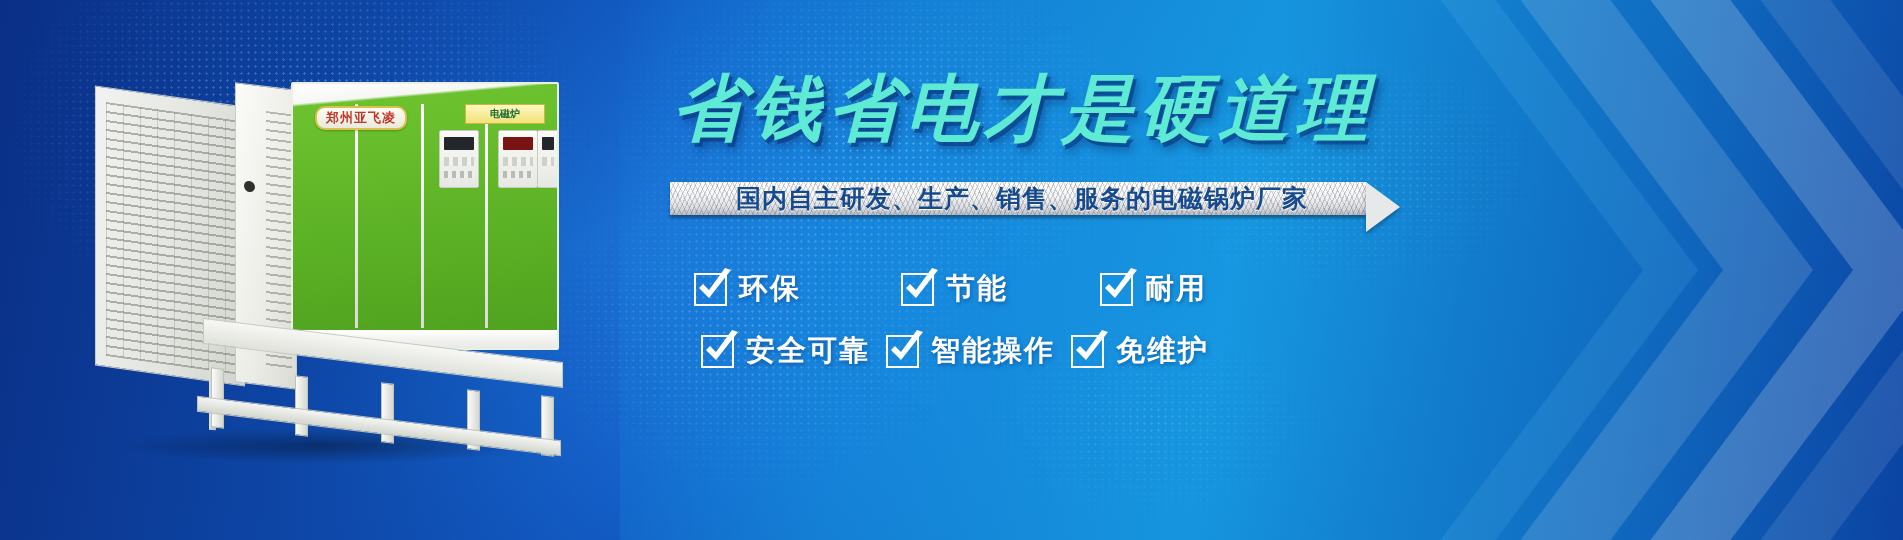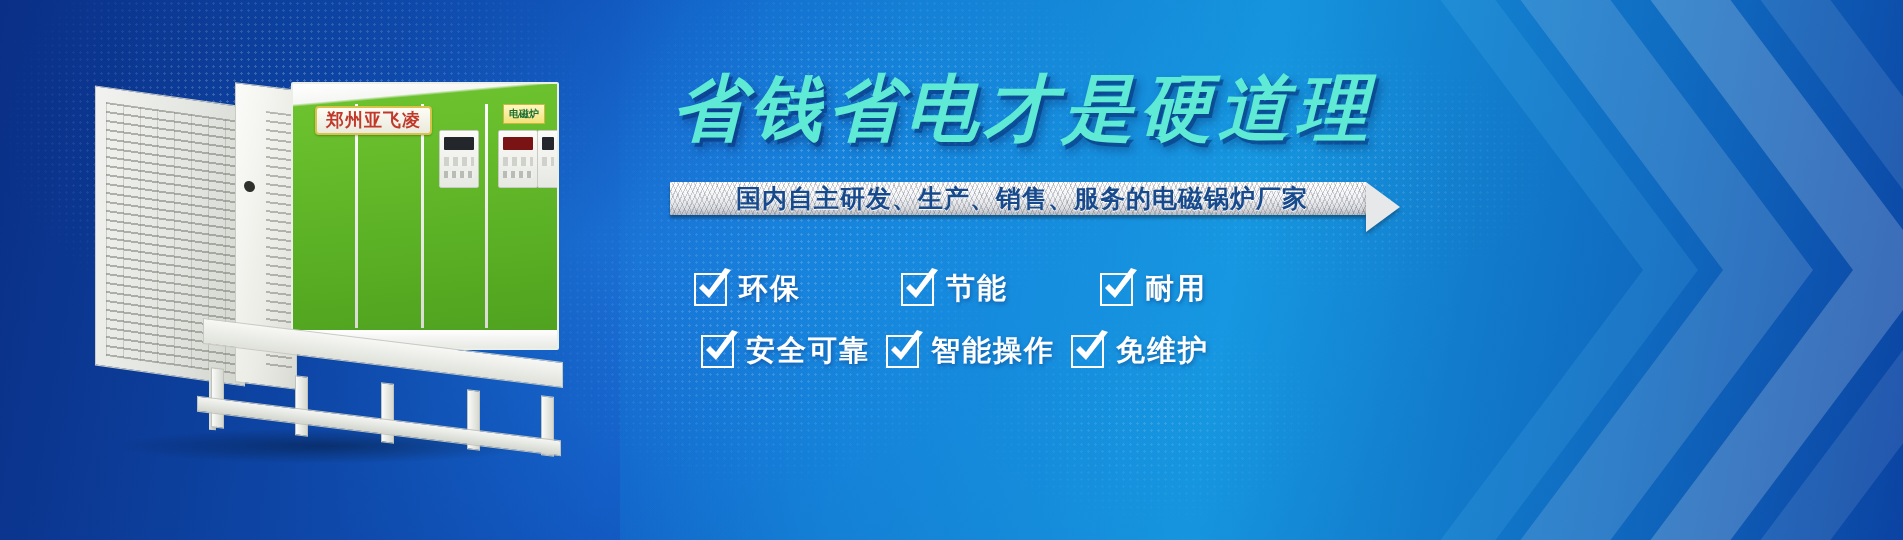--- a/index.html
+++ b/index.html
@@ -148,23 +148,23 @@
     position: absolute; left: 4px; top: 40px; right: 4px; height: 7px;
     background-image: repeating-linear-gradient(to right, #b9bcb5 0 4px, #eef0ec 4px 8px);
   }
 
   .nameplate {
     position: absolute;
     left: 22px; top: 22px;
     padding: 3px 9px 4px 9px;
     background: linear-gradient(#fdfdf6, #e9e9dc);
     border: 2px solid #d8c24a;
-    border-radius: 4px;
+    border-radius: 10px;
     color: #c0392b;
-    font-size: 18px;
+    font-size: 13px;
     font-weight: bold;
     letter-spacing: 1px;
     line-height: 1;
     white-space: nowrap;
     font-family: "DejaVu Sans", "Liberation Sans", sans-serif;
     box-shadow: 0 1px 2px rgba(0,0,0,0.25);
   }
   .brandmark {
     position: absolute;
     left: 38px; top: 72px;
@@ -190,21 +190,21 @@
     margin-top: 4px;
     color: #ffffff;
     font-size: 12px;
     font-weight: bold;
     letter-spacing: 1px;
     white-space: nowrap;
   }
   .tag-yellow {
     position: absolute;
     right: 12px; top: 20px;
-    padding: 2px 5px;
+    padding: 2px 24px;
     background: linear-gradient(#fff7c2, #f2e27a);
     border: 1px solid #cbb83e;
     color: #1c6e33;
     font-size: 10px;
     font-weight: bold;
     white-space: nowrap;
   }
 
   
   .base-frame {

